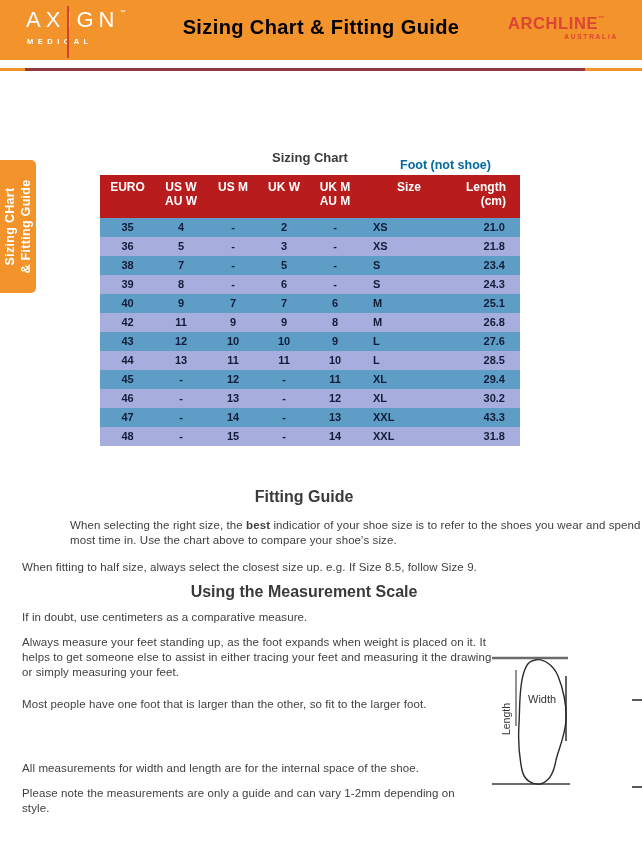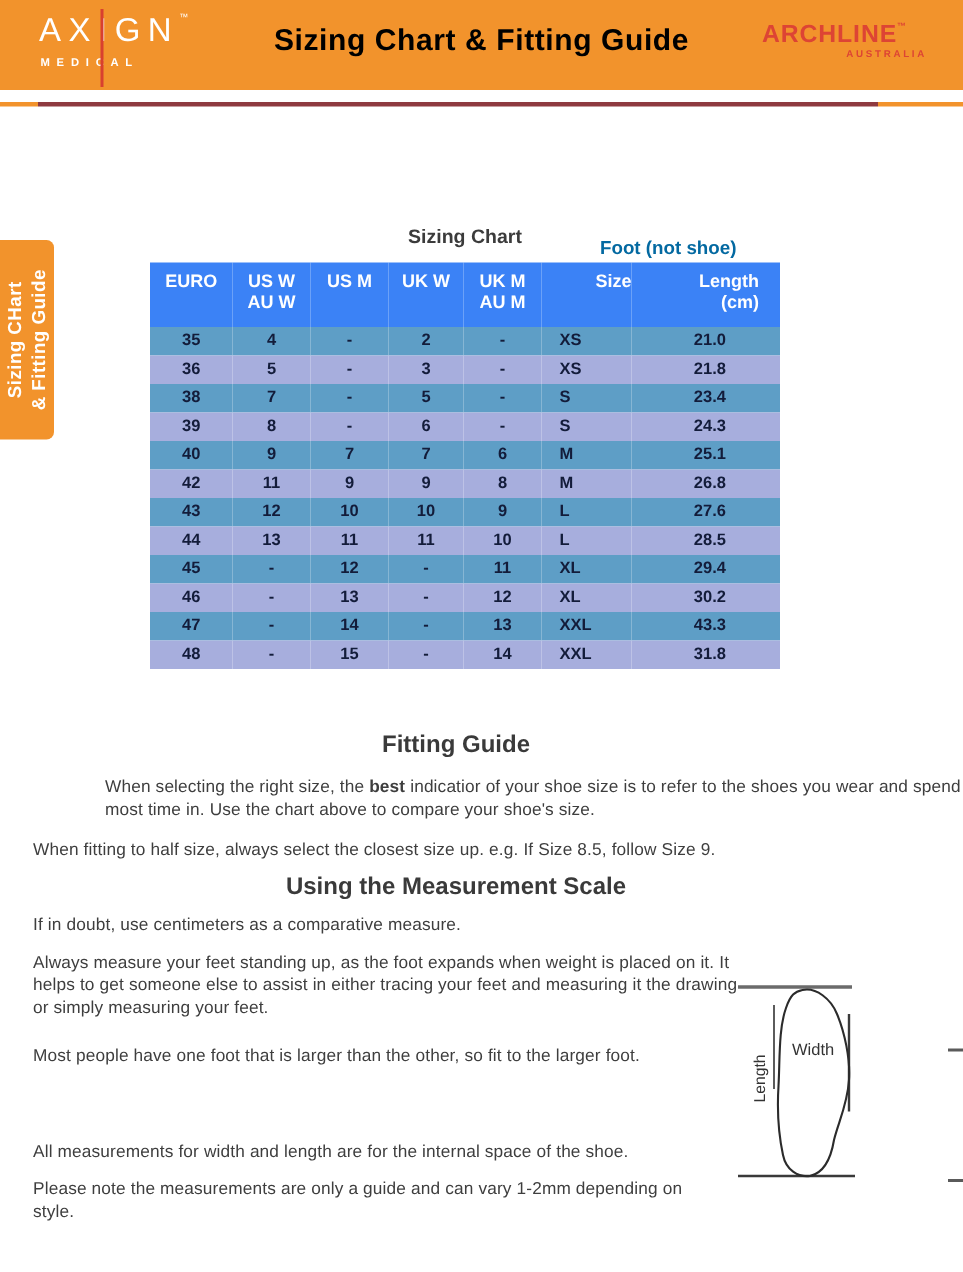--- a/index.html
+++ b/index.html
@@ -33,30 +33,30 @@
   .side-tab-inner span{color:#fff;font-weight:bold;font-size:12.5px;line-height:16px;
             letter-spacing:0.3px;white-space:nowrap;}
 
   
   .table-title{position:absolute;left:100px;top:150px;width:420px;text-align:center;
                font-size:13px;font-weight:bold;color:#3b3b3b;}
   .foot-note{position:absolute;left:400px;top:158px;width:112px;text-align:left;
              font-size:12.5px;font-weight:bold;color:#0369a1;}
   table.sizing{position:absolute;left:100px;top:175px;width:420px;border-collapse:collapse;
                table-layout:fixed;}
-  table.sizing th{background:#3b82f6;color:#fff;font-size:12px;font-weight:bold;
+  table.sizing th{background:#b91c1c;color:#fff;font-size:12px;font-weight:bold;
                vertical-align:top;padding:5px 0 0 0;height:38px;line-height:14px;text-align:center;}
   table.sizing th.c5{text-align:right;padding-left:10px;}
   table.sizing th.c6{text-align:right;padding-right:14px;}
   table.sizing td{font-size:11px;font-weight:bold;color:#131C3A;text-align:center;
                height:19px;padding:0;line-height:19px;}
   table.sizing tbody tr:nth-child(odd) td{background:#5E9EC6;}
   table.sizing tbody tr:nth-child(even) td{background:#A7AEDD;}
   table.sizing td.c5{text-align:left;padding-left:12px;}
-  table.sizing td.c6{text-align:right;padding-right:36px;}
+  table.sizing td.c6{text-align:right;padding-right:15px;}
   col.w0{width:55px;}col.w1{width:52px;}col.w2{width:52px;}col.w3{width:50px;}
   col.w4{width:52px;}col.w5{width:60px;}col.w6{width:99px;}
 
   
   .section-h{position:absolute;left:0;width:608px;text-align:center;font-size:16px;
              font-weight:bold;color:#3a3a3a;margin:0;}
   .para{position:absolute;left:22px;font-size:11.5px;color:#3E3E3E;line-height:15px;
         letter-spacing:0.1px;margin:0;}
   .h-fitting{top:488px;}
   .p1{top:518px;width:600px;margin-left:48px;}

